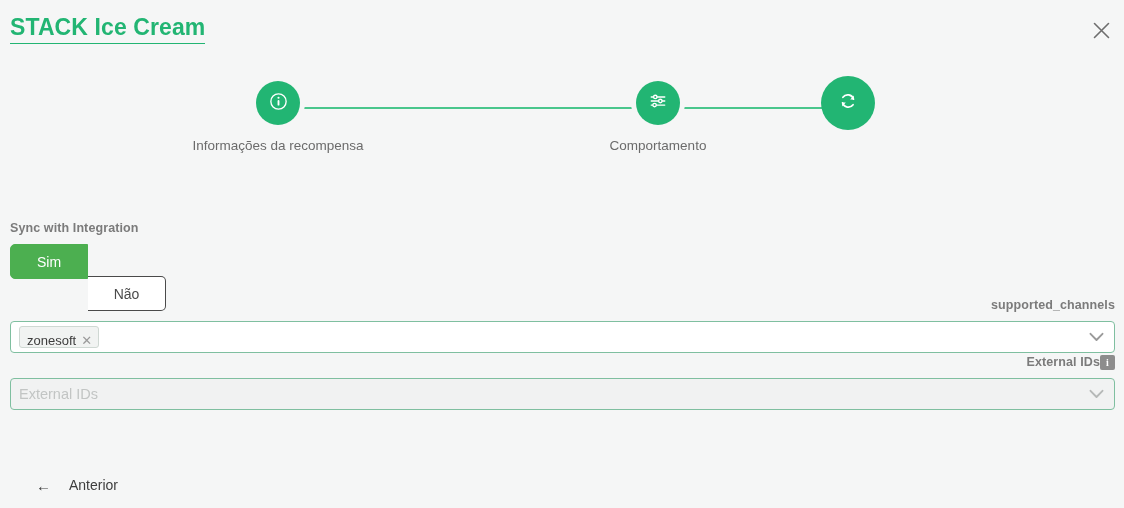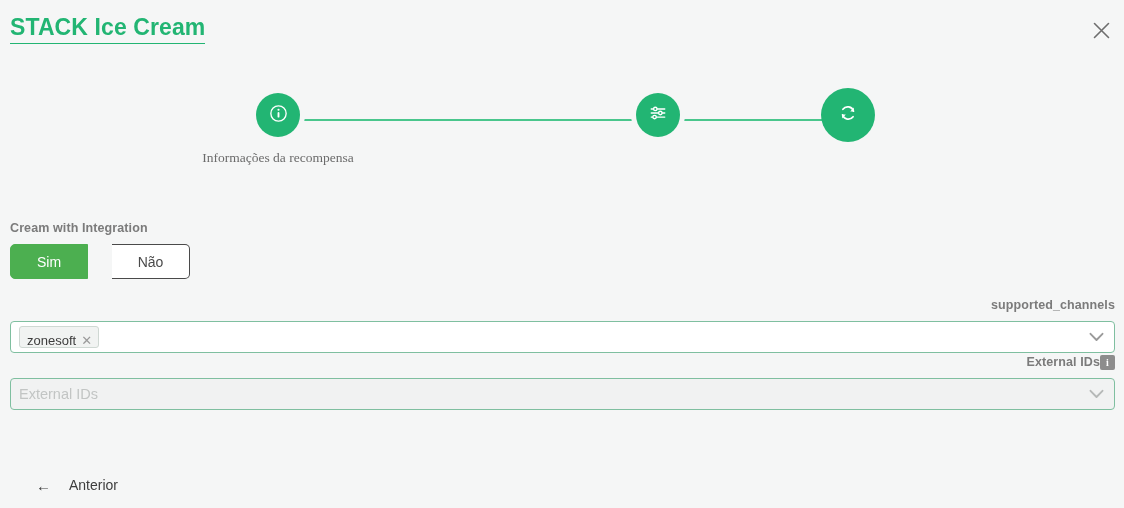--- a/index.html
+++ b/index.html
@@ -42,23 +42,22 @@
     justify-content: center;
     cursor: pointer;
   }
   .close-button svg { display: block; }
 
   
   .stepper {
     position: absolute;
     left: 0;
     right: 0;
-    top: 88px;
+    top: 76px;
     height: 100px;
-    font-family: Liberation Serif, serif;
   }
   .stepper-track {
     position: absolute;
     left: 278px;
     right: 276px;
     top: 31px;
     height: 2px;
     background: #49c68c;
   }
   .step {
@@ -108,36 +107,35 @@
     font-size: 12.5px;
     font-weight: 700;
     color: #7b7b7b;
     letter-spacing: 0.1px;
   }
 
   .sync-block { position: absolute; left: 10px; top: 221px; }
   .toggle-group {
     display: flex;
     margin-top: 9px;
-    gap: 24px;
   }
   .toggle-btn {
     width: 78px;
     height: 35px;
     display: flex;
     align-items: center;
     justify-content: center;
     font-size: 14px;
     cursor: pointer;
     background: #ffffff;
     border: 1px solid #4a4a4a;
     color: #4a4a4a;
   }
   .toggle-btn.first { border-radius: 5px 0 0 5px; }
-  .toggle-btn.last  { border-radius: 0 5px 5px 0; border-left: none; }
+  .toggle-btn.last  { border-radius: 0 5px 5px 0; border-left: none; margin-top: 32px; }
   .toggle-btn.selected {
     background: #4caf50;
     border-color: #4caf50;
     color: #ffffff;
   }
 
   .form-block { position: absolute; left: 10px; width: 1105px; }
   #supported-channels-block { top: 297px; }
   #external-ids-block { top: 354px; }
 
@@ -259,38 +257,39 @@
             <line x1="2.5" y1="5.5" x2="17.5" y2="5.5"></line>
             <line x1="2.5" y1="10" x2="17.5" y2="10"></line>
             <line x1="2.5" y1="14.5" x2="17.5" y2="14.5"></line>
           </g>
           <circle cx="7" cy="5.5" r="1.9" fill="#22b573" stroke="#ffffff" stroke-width="1.5"></circle>
           <circle cx="12.6" cy="10" r="1.9" fill="#22b573" stroke="#ffffff" stroke-width="1.5"></circle>
           <circle cx="6.2" cy="14.5" r="1.9" fill="#22b573" stroke="#ffffff" stroke-width="1.5"></circle>
         </svg>
       </span>
     </div>
+    <div class="label">Comportamento</div>
   </div>
 
   <div class="step active" id="step-4">
     <div class="bubble">
       <span>
         <svg width="20" height="20" viewBox="0 0 20 20">
           <path d="M15.5 8.2A6 6 0 0 0 4.9 6.3" fill="none" stroke="#ffffff" stroke-width="1.7" stroke-linecap="round"></path>
           <path d="M4.5 11.8A6 6 0 0 0 15.1 13.7" fill="none" stroke="#ffffff" stroke-width="1.7" stroke-linecap="round"></path>
           <path d="M15.9 4.6 L15.9 8.5 L12.2 8.5 Z" fill="#ffffff"></path>
           <path d="M4.1 15.4 L4.1 11.5 L7.8 11.5 Z" fill="#ffffff"></path>
         </svg>
       </span>
     </div>
   </div>
 </div>
 
 <div class="sync-block">
-  <div class="field-label">Cream with Integration</div>
+  <div class="field-label">Sync with Integration</div>
   <div class="toggle-group">
     <div class="toggle-btn first selected">Sim</div>
     <div class="toggle-btn last">Não</div>
   </div>
 </div>
 
 <div class="form-block" id="supported-channels-block">
   <div class="block-head">
     <div class="field-label">supported_channels</div>
   </div>

